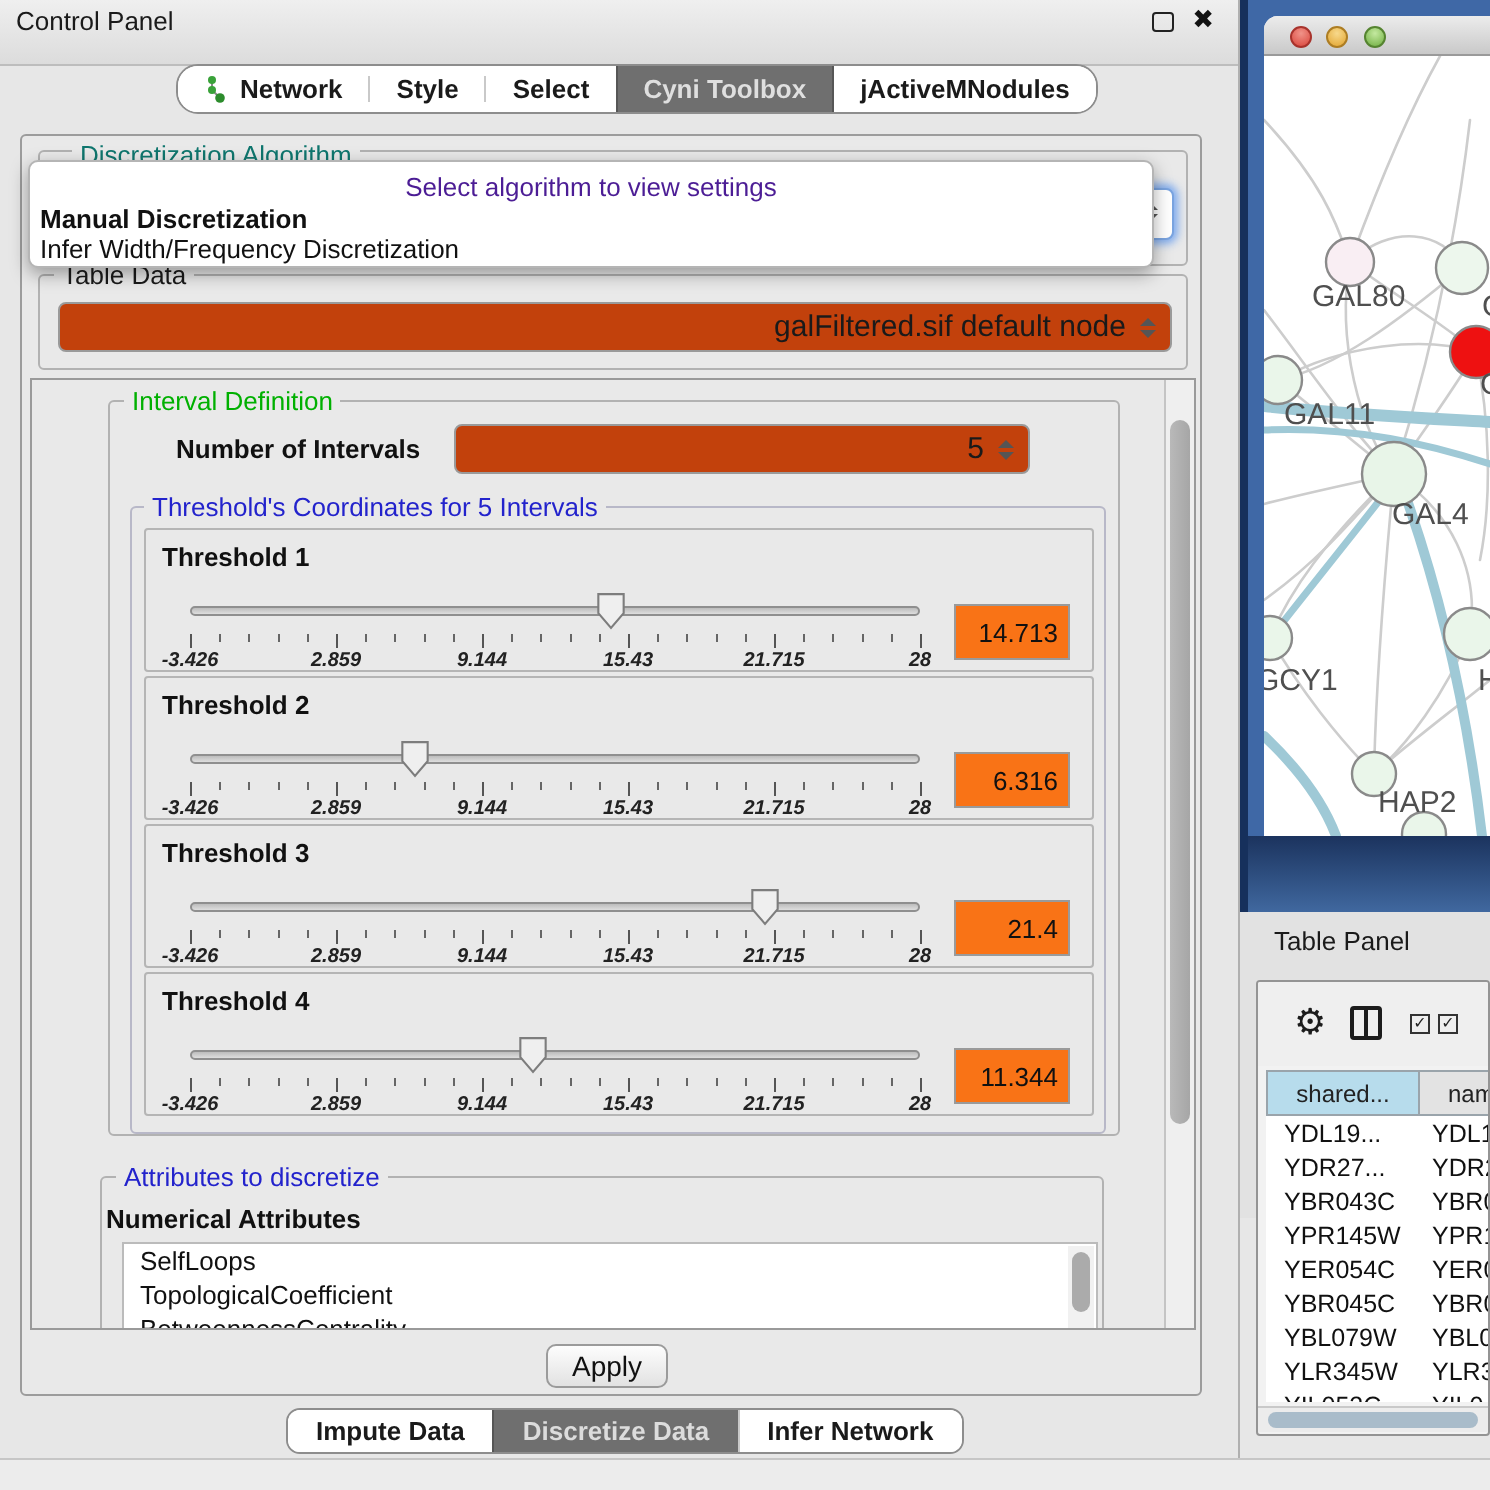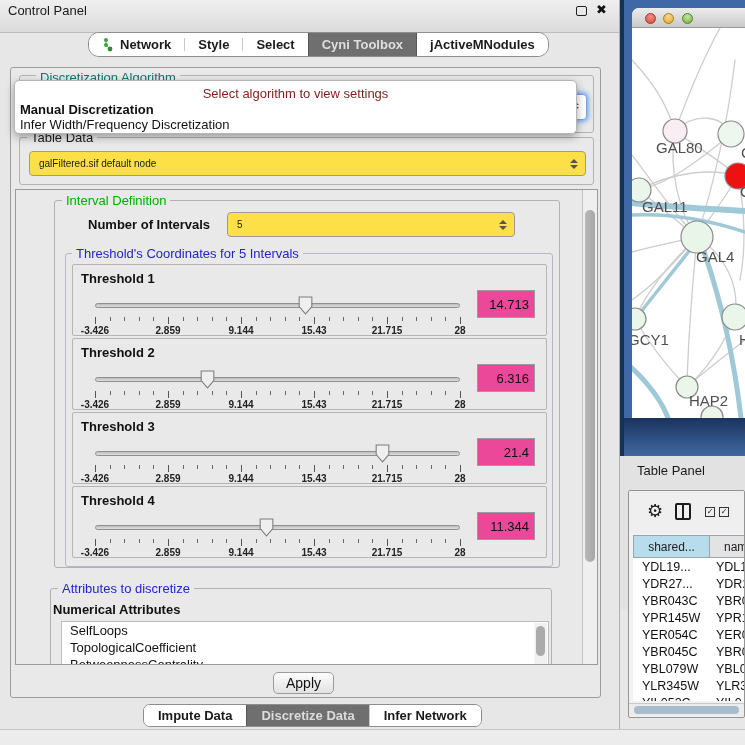--- a/index.html
+++ b/index.html
@@ -30,33 +30,33 @@
   #outer-panel { position:absolute; left:10px; top:67px; width:591px; height:631px;
     border:1px solid #9c9c9c; border-radius:3px; background:#e9e9e9; }
 
   .grouplabel { position:absolute; font-size:13px; background:#e9e9e9; padding:0 4px; white-space:nowrap; }
   .groupbox { position:absolute; border:1px solid #b2b2b2; border-radius:3px; }
 
   #disc-label { left:16px; top:-6px; color:#0f766e; }
   #focus-combo { position:absolute; left:9px; top:18px; width:558px; height:26px; background:#fff;
     border:1px solid #7aa4e0; border-radius:4px; box-shadow:0 0 4px 2px rgba(90,150,240,.75); }
 
-  .combo { position:relative; background:#fde047; border:1px solid #9a9a9a; border-radius:4px;
-    font-size:10px; color:#1a1a1a; display:flex; align-items:center; padding:0 22px 0 9px; }
+  .combo { position:relative; background:#c2410c; border:1px solid #9a9a9a; border-radius:4px;
+    font-size:15px; color:#1a1a1a; display:flex; align-items:center; padding:0 22px 0 9px;justify-content:flex-end; }
   .combo .stepper { position:absolute; right:7px; top:50%; transform:translateY(-50%);
     display:flex; flex-direction:column; gap:2px; }
   .combo .stepper i { width:0; height:0; border-left:4px solid transparent; border-right:4px solid transparent; }
   .combo .stepper i.up   { border-bottom:4px solid #555; }
   .combo .stepper i.down { border-top:4px solid #555; }
 
   
   #algo-popup { position:absolute; left:14px; top:80px; width:563px; height:54px; background:#fff;
     border:1px solid #b5b5b5; border-radius:5px; box-shadow:0 3px 9px rgba(0,0,0,.35); z-index:40; }
   #algo-hint { position:absolute; left:0; top:5px; width:100%; text-align:center;
-    font-size:13px; color:#7f1d1d; }
+    font-size:13px; color:#4c1d95; }
   .algo-opt { position:absolute; left:5px; font-size:13px; color:#111; white-space:nowrap; }
   #algo-opt0 { top:21px; font-weight:bold; }
   #algo-opt1 { top:36px; }
 
   
   #tabledata-group { left:8px; top:69px; width:575px; height:48px; }
   #tabledata-label { left:7px; top:-8px; color:#1a1a1a; }
   #tabledata-combo { position:absolute; left:9px; top:13px; width:557px; height:25px; }
 
   
@@ -80,23 +80,23 @@
   .thr-title { position:absolute; left:8px; top:6px; font-size:13px; font-weight:bold; color:#111; }
   .slider-zone { position:absolute; left:22px; top:30px; width:365px; height:38px; }
   .track { position:absolute; left:0; right:0; top:8px; height:5px;
     background:linear-gradient(#bdbdbd,#dedede); border:1px solid #8f8f8f; border-radius:3px; }
   .thumb { position:absolute; top:1px; width:15px; height:19px; margin-left:-8px; }
   .ticks-minor { position:absolute; left:0; top:22px; width:calc(100% + 1px); height:4px;
     background:repeating-linear-gradient(to right,#666 0 1px,transparent 1px 14.6px); }
   .ticks-major { position:absolute; left:0; top:22px; width:calc(100% + 1px); height:7px;
     background:repeating-linear-gradient(to right,#555 0 1px,transparent 1px 73px); }
   .tick-labels { position:absolute; left:0; top:30px; width:100%; height:12px; }
-  .tick-label { position:absolute; transform:translateX(-50%); font-size:10px; font-weight:bold; color:#222; white-space:nowrap; }
-  .thr-value { position:absolute; left:404px; top:25px; width:58px; height:28px;
-    border:1px solid #9a9a9a; background:#ec4899; font-size:13px; color:#111;
+  .tick-label { position:absolute; transform:translateX(-50%); font-size:10px; font-weight:bold; color:#222; white-space:nowrap;font-style:italic; }
+  .thr-value { position:absolute; left:404px; top:37px; width:58px; height:28px;
+    border:1px solid #9a9a9a; background:#f97316; font-size:13px; color:#111;
     text-align:right; padding:0 5px; font-family:inherit; }
 
   #attr-group { left:34px; top:398px; width:502px; height:90px; }
   #attr-label { left:7px; top:-8px; color:#2323cc; }
   #numattr-label { position:absolute; left:2px; top:13px; font-size:13px; font-weight:bold; color:#111; }
   #attr-list { position:absolute; left:10px; top:32px; width:488px; height:60px;
     background:#fff; border:1px solid #bbb; overflow:hidden; }
   .attr-item { font-size:13px; color:#111; padding:1px 0 1px 8px; white-space:nowrap; }
   #attr-scroll { position:absolute; right:1px; top:1px; width:13px; height:58px; background:#f1f1f1; }
   #attr-scroll-thumb { position:absolute; left:2px; top:3px; width:9px; height:30px;

